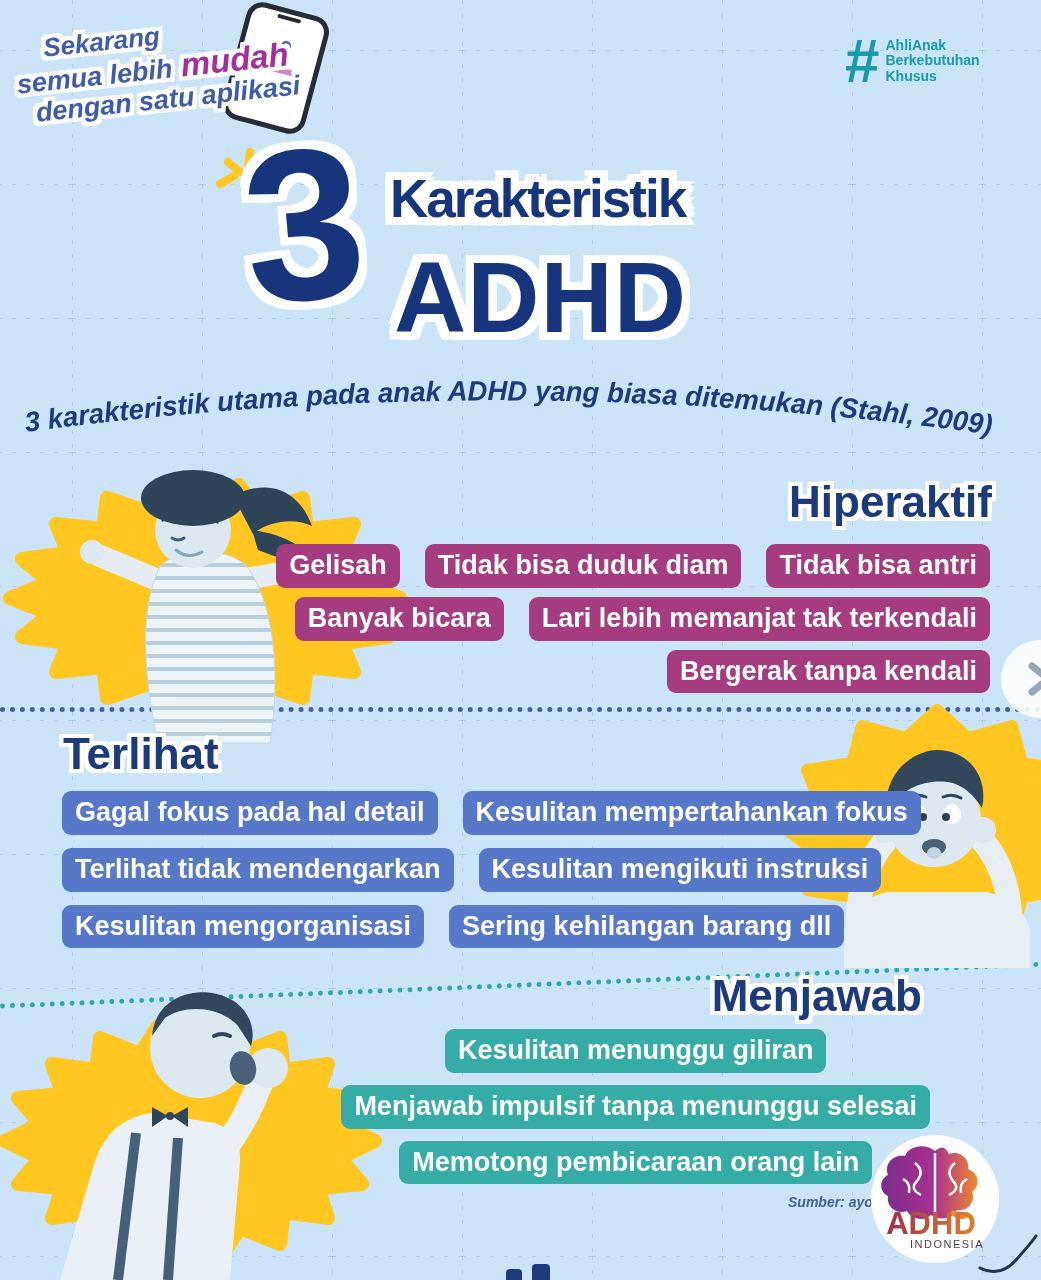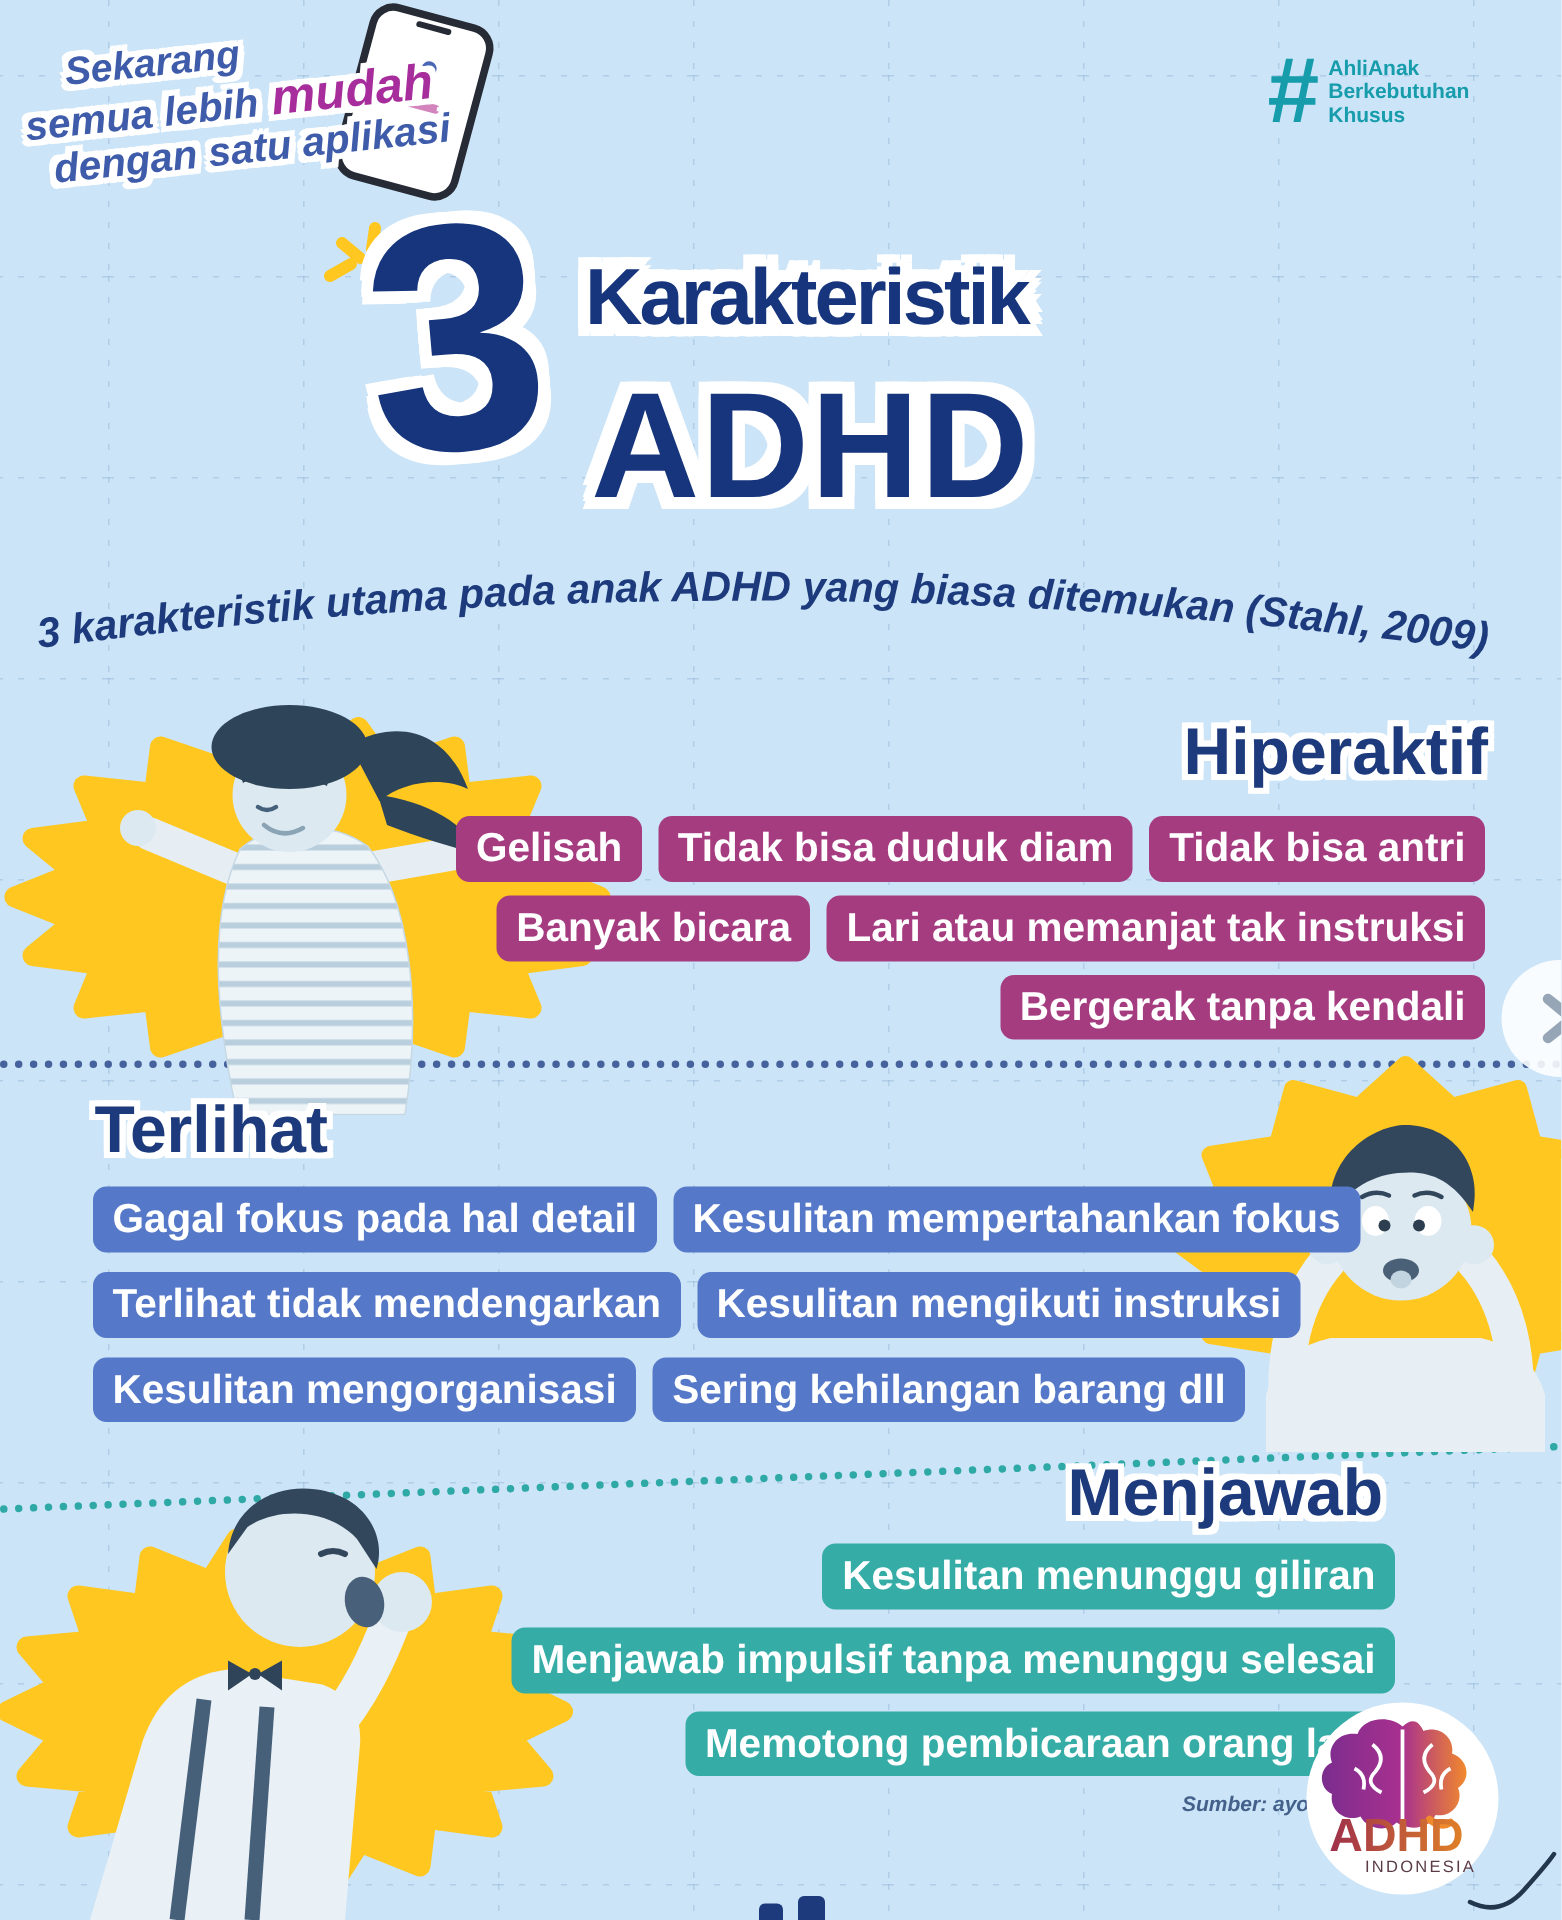--- a/index.html
+++ b/index.html
@@ -47,28 +47,28 @@
   
   .subtitle-svg{left:0; top:352px; z-index:4;}
   .sub-text{font-size:28px; font-weight:bold; font-style:italic; fill:#1c3a7c;}
   
   .h-sec{font-size:44px; font-weight:bold; color:#1c3a7c; z-index:5;}
   .h-hiper{right:49px; top:477px;}
   .h-inat{left:63px; top:729px;}
   .h-impul{right:119px; top:971px;}
   
   .rows{display:flex; flex-direction:column; z-index:5;}
-  .rows .row{display:flex; gap:11px;}
+  .rows .row{display:flex; gap:25px;}
   .pill{display:inline-block; color:#fff; font-weight:bold; font-size:27px;
     line-height:1.25; padding:5px 13px; border-radius:9px; white-space:nowrap;}
   .hp-rows{right:51px; top:544px; align-items:flex-end; gap:9px;}
   .pill.hp{background:#a63c80;}
   .in-rows{left:62px; top:791px; align-items:flex-start; gap:13px;}
   .pill.in{background:#5578c8;}
-  .im-rows{right:111px; top:1029px; align-items:flex-end; gap:12px;}
+  .im-rows{right:111px; top:1029px; align-items:center; gap:12px;}
   .pill.im{background:#35aca6;}
   
   .divider-navy{left:0; top:707px; width:1041px; border-top:5px dotted #2e4c8e; opacity:.85; z-index:1;}
   .divider-teal{left:-10px; top:1004px; width:1080px; border-top:5px dotted #2fa9a6;
     transform:rotate(-2.3deg); transform-origin:left top; z-index:1;}
   
   .girl-svg{left:0; top:438px; z-index:2;}
   .boy1-svg{left:782px; top:700px; z-index:2;}
   .boy2-svg{left:0; top:956px; z-index:2;}
   
@@ -215,21 +215,21 @@
 
   <div class="abs h-sec ow h-hiper">Hiperaktif</div>
   <div class="abs rows hp-rows">
     <div class="row">
       <span class="pill hp">Gelisah</span>
       <span class="pill hp">Tidak bisa duduk diam</span>
       <span class="pill hp">Tidak bisa antri</span>
     </div>
     <div class="row">
       <span class="pill hp">Banyak bicara</span>
-      <span class="pill hp">Lari atau memanjat tak instruksi</span>
+      <span class="pill hp">Lari lebih memanjat tak terkendali</span>
     </div>
     <div class="row">
       <span class="pill hp">Bergerak tanpa kendali</span>
     </div>
   </div>
 
   <div class="abs h-sec ow h-inat">Terlihat</div>
   <div class="abs rows in-rows">
     <div class="row">
       <span class="pill in">Gagal fokus pada hal detail</span>

